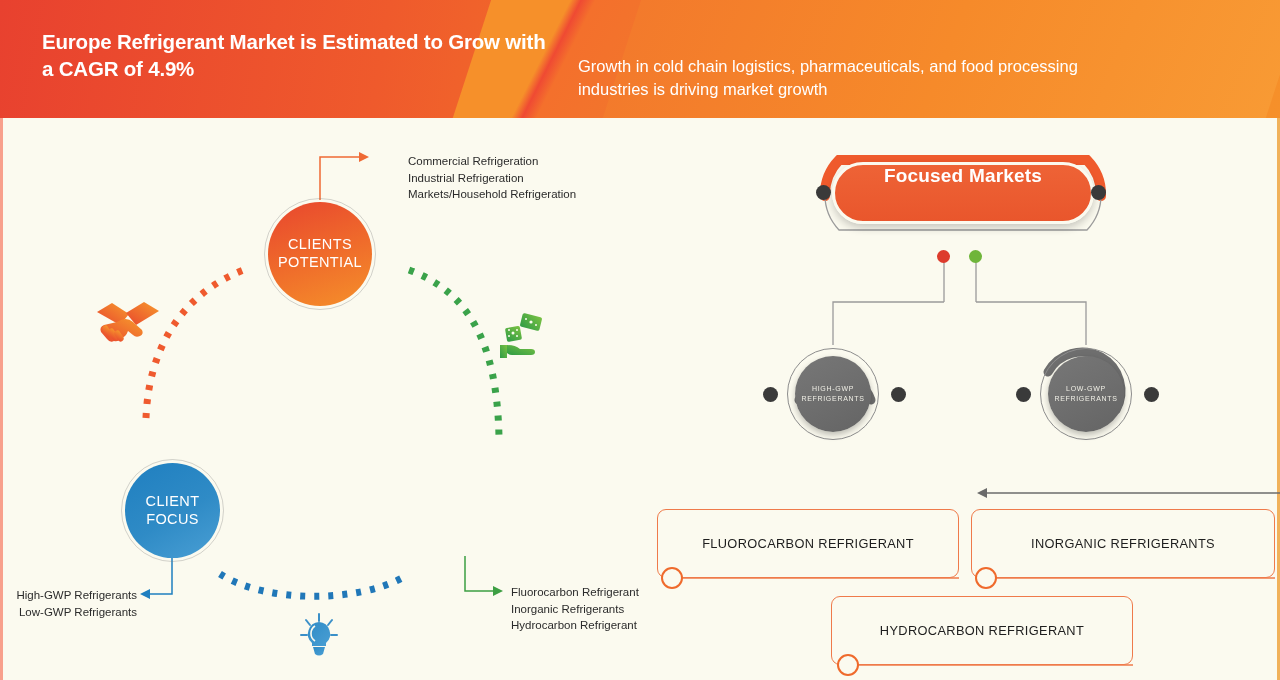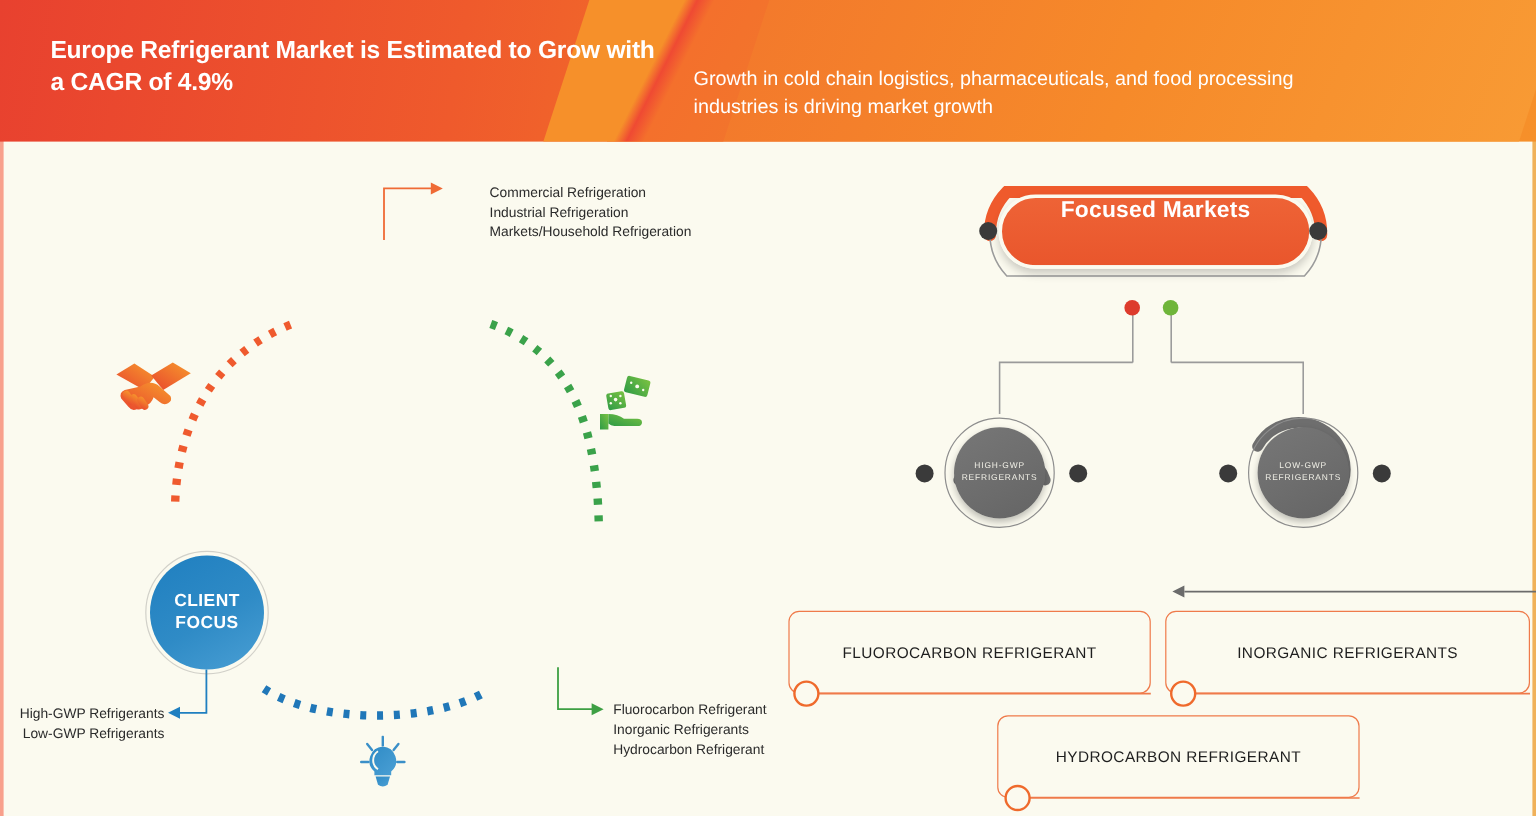--- a/index.html
+++ b/index.html
@@ -29,21 +29,21 @@
   .bubble { position:absolute; border-radius:50%; display:flex; align-items:center;
             justify-content:center; text-align:center; color:#fff;
             font-size:14.5px; line-height:1.22; letter-spacing:.4px; }
   .bubble .lbl { position:relative; z-index:3; }
   .bubble::before { content:""; position:absolute; left:-4px; top:-4px; right:-4px; bottom:-4px;
             border-radius:50%; border:1.2px solid rgba(120,120,120,.32); z-index:0; }
 
   #clients-potential { left:265px; top:202px; width:104px; height:104px;
             background:linear-gradient(160deg,#e8462e 0%,#ef6a2b 50%,#f5902a 100%); }
   #client-focus { left:122px; top:463px; width:95px; height:95px;
-            background:linear-gradient(150deg,#1f7fc0 0%,#2f8bc6 55%,#4a9fd4 100%);font-weight:bold; }
+            background:linear-gradient(150deg,#1f7fc0 0%,#2f8bc6 55%,#4a9fd4 100%); }
   #hot-bets { left:416px; top:463px; width:93px; height:93px;
             background:linear-gradient(150deg,#2e9b46 0%,#4aa93f 55%,#74bf45 100%); }
   svg.over { position:absolute; left:0; top:0; width:1280px; height:680px;
              pointer-events:none; overflow:visible; }
 
   .callout { position:absolute; font-size:11.5px; line-height:1.45; color:#2b2b2b; }
 
   
   .ico { position:absolute; }
 
@@ -96,20 +96,23 @@
     <path d="M317,200 L317,157 L357,157" fill="none" stroke="#ef6a35" stroke-width="1.5"></path>
     <polygon points="356,152 366,157 356,162" fill="#ef6a35"></polygon>
 
     <path d="M169,558 L169,594 L146,594" fill="none" stroke="#1f7fc0" stroke-width="1.5"></path>
     <polygon points="147,589 137,594 147,599" fill="#1f7fc0"></polygon>
 
     <path d="M462,556 L462,591 L491,591" fill="none" stroke="#3d9f43" stroke-width="1.5"></path>
     <polygon points="490,586 500,591 490,596" fill="#3d9f43"></polygon>
   </svg>
 
+  <div class="bubble" id="clients-potential">
+    <span class="lbl">CLIENTS POTENTIAL</span>
+  </div>
   <div class="bubble" id="client-focus">
     <span class="lbl">CLIENT FOCUS</span>
   </div>
 
   <div class="callout" style="left:369px; top:153px;margin-left:36px;">
     <div>Commercial Refrigeration</div>
     <div>Industrial Refrigeration</div>
     <div>Markets/Household Refrigeration</div>
   </div>
 

